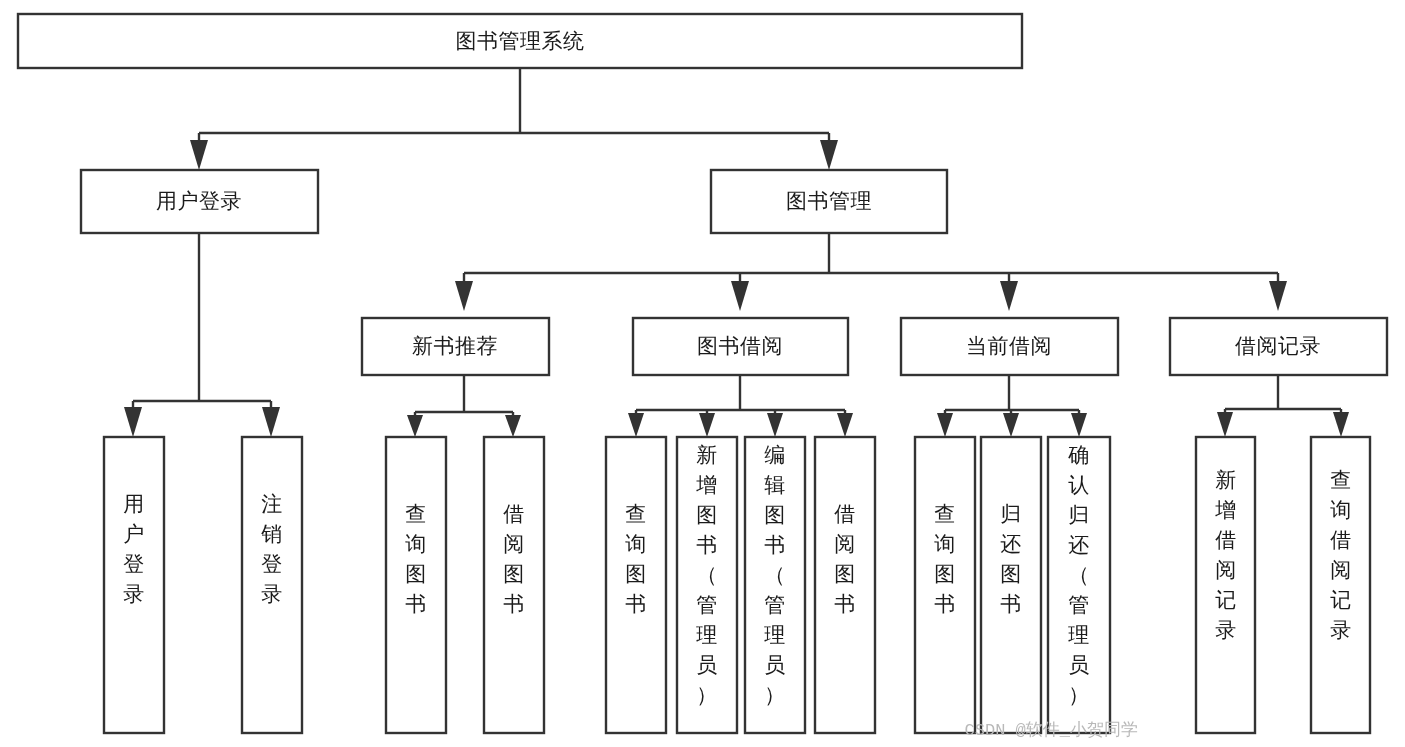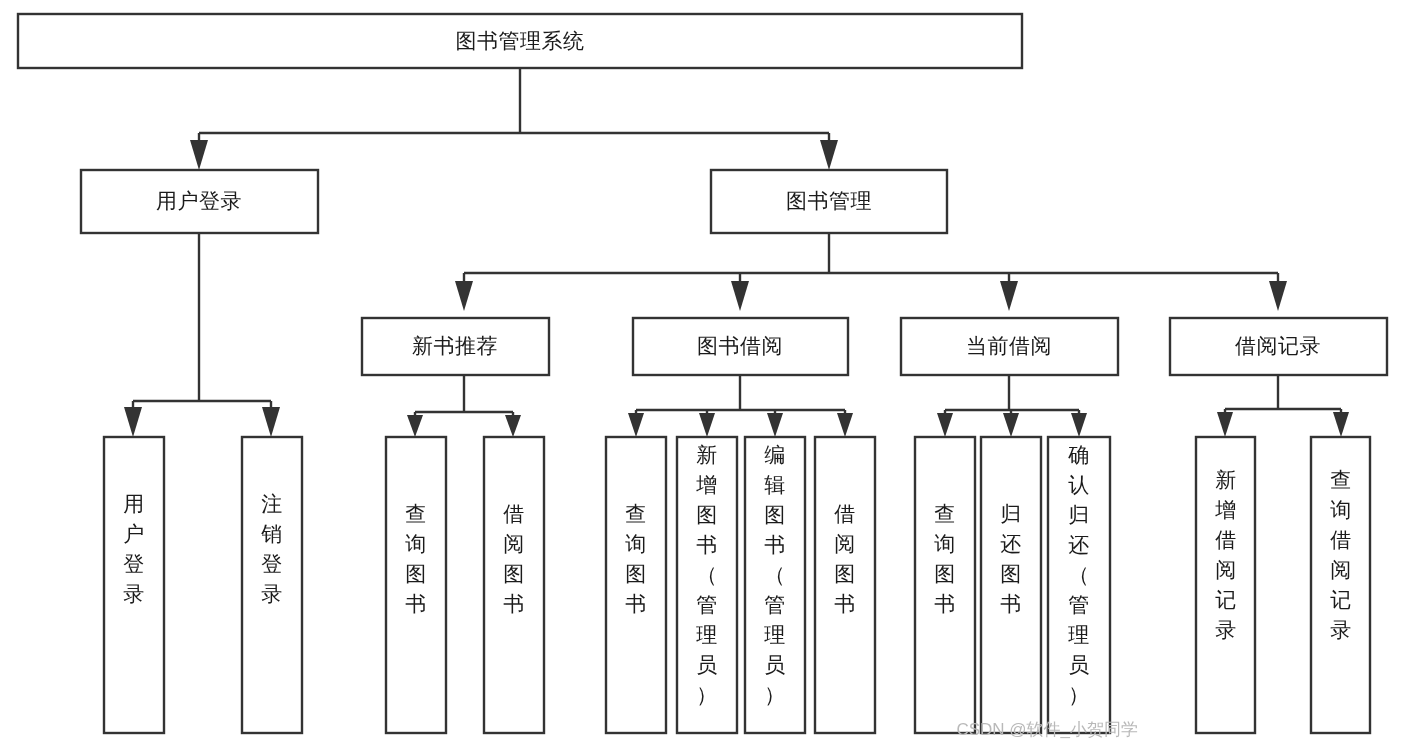--- a/index.html
+++ b/index.html
@@ -54,21 +54,21 @@
     font-family: "DejaVu Sans", "Liberation Sans", sans-serif;
     font-size: 21px;
     fill: #1b1b1b;
     text-anchor: middle;
     letter-spacing: 0.5px;
   }
   .watermark {
     position: absolute;
     right: 12px;
     bottom: 6px;
-    font-family: Liberation Sans, sans-serif;
+    font-family: Liberation Mono, monospace;
     font-size: 17px;
     color: #b9b9b9;
     white-space: nowrap;
     user-select: none;
     pointer-events: none;
   }
 </style>
 </head>
 <body>
 

